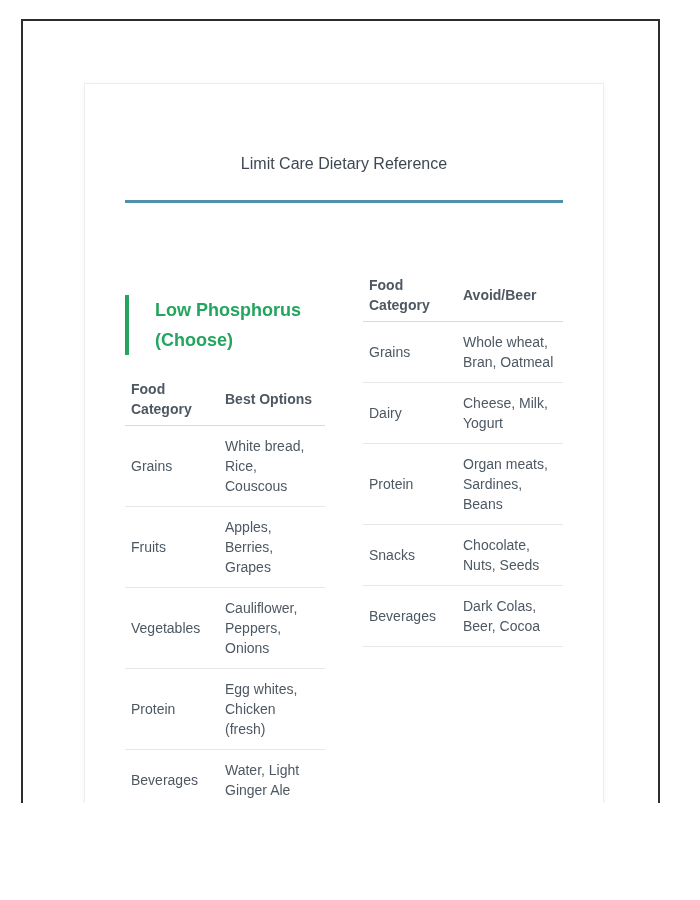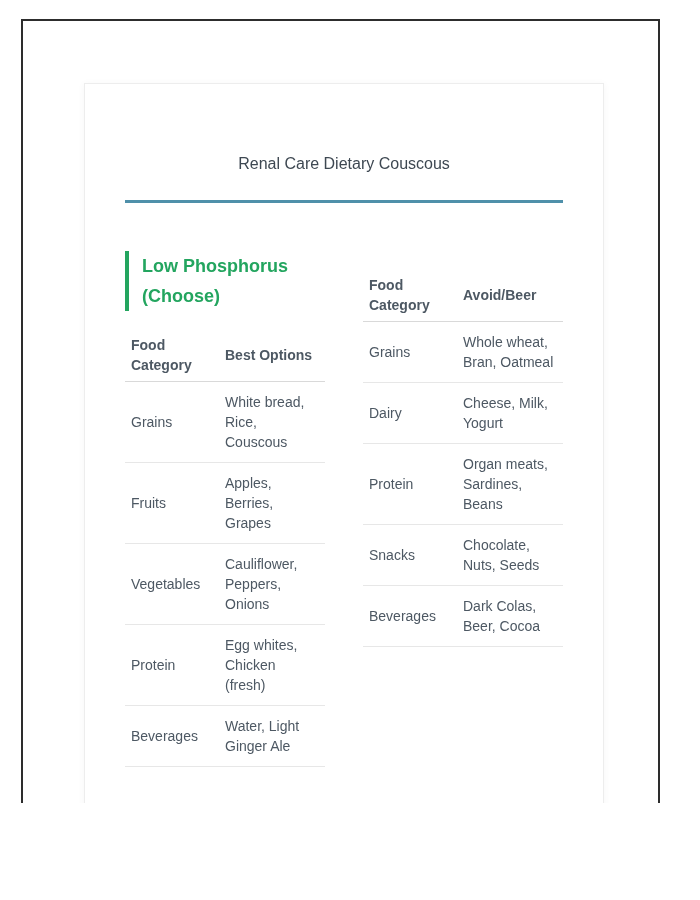--- a/index.html
+++ b/index.html
@@ -53,24 +53,25 @@
     background: var(--accent-divider, #4f90aa);
   }
   .columns {
     margin-top: 48px;
     display: flex;
     gap: 38px;
   }
   .col { flex: 1; min-width: 0; }
   .section-heading {
     border-left: 4px solid #999;
-    padding-left: 13px;
+    padding-left: 26px;
     font-size: 18px;
     font-weight: bold;
     line-height: 30px;
+    margin-top: 44px;
   }
   .col-low .section-heading  { color: var(--accent-low, #23a55f);  border-left-color: var(--accent-low, #23a55f); }
   .col-high .section-heading { color: var(--accent-high, #e1463c); border-left-color: var(--accent-high, #e1463c); }
   table {
     margin-top: 12px;
     width: 100%;
     border-collapse: collapse;
     table-layout: fixed;
   }
   col.c1 { width: 94px; }
@@ -92,21 +93,21 @@
     padding: 10px 6px;
     border-bottom: 1px solid #e7e7e7;
   }
 </style>
 </head>
 <body>
 
 <div class="frame">
   <div class="card">
 
-    <div class="doc-subtitle">Renal Care Dietary Couscous</div>
+    <div class="doc-subtitle">Limit Care Dietary Reference</div>
     <div class="divider"></div>
 
     <div class="columns">
 
       <div class="col col-low">
         <div class="section-heading">Low Phosphorus (Choose)</div>
         <table>
           <colgroup>
               <col class="c1">
               <col>

